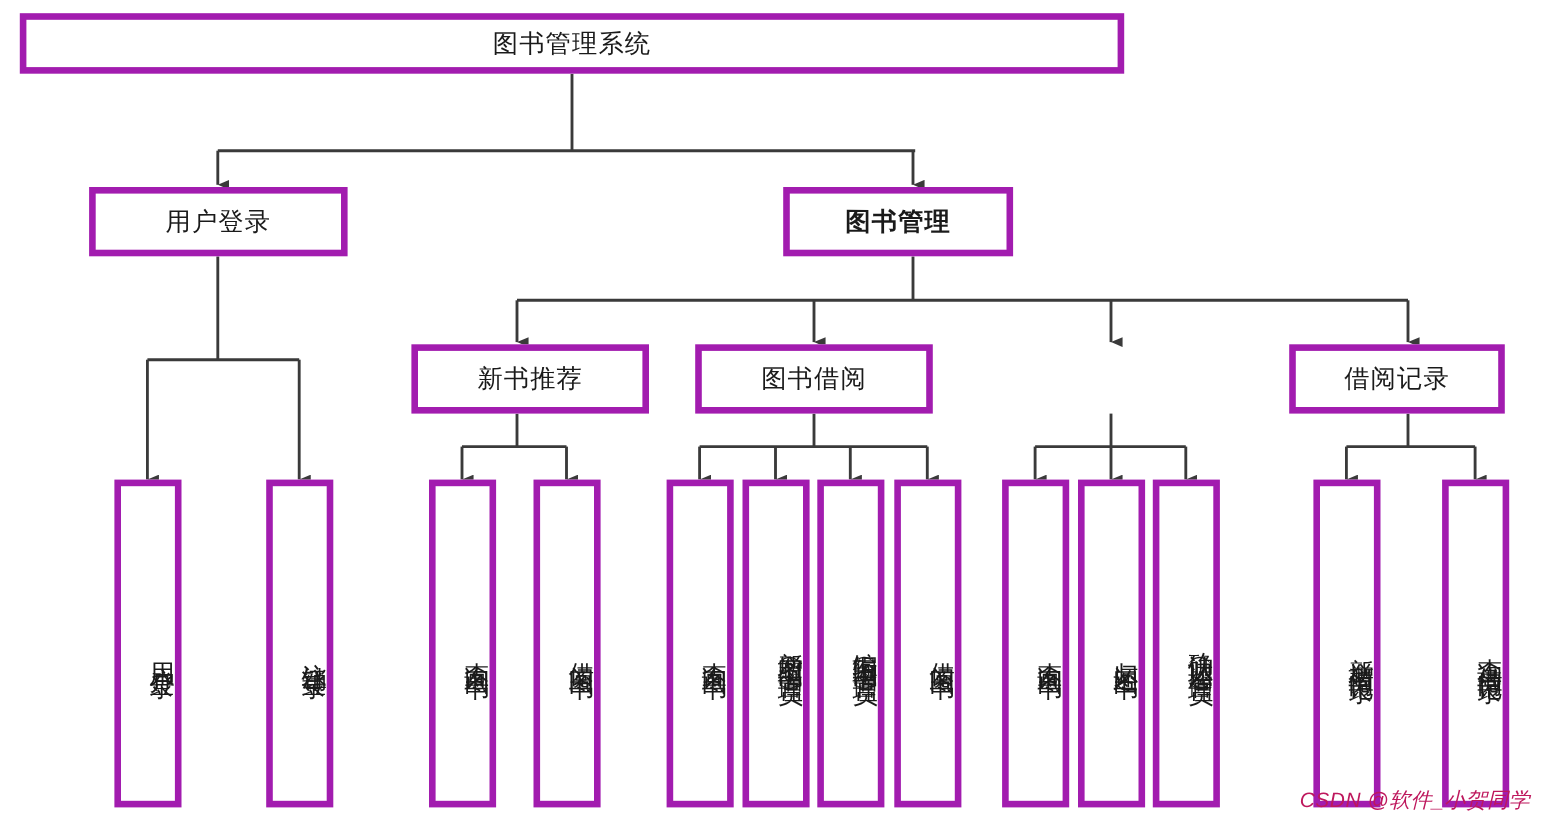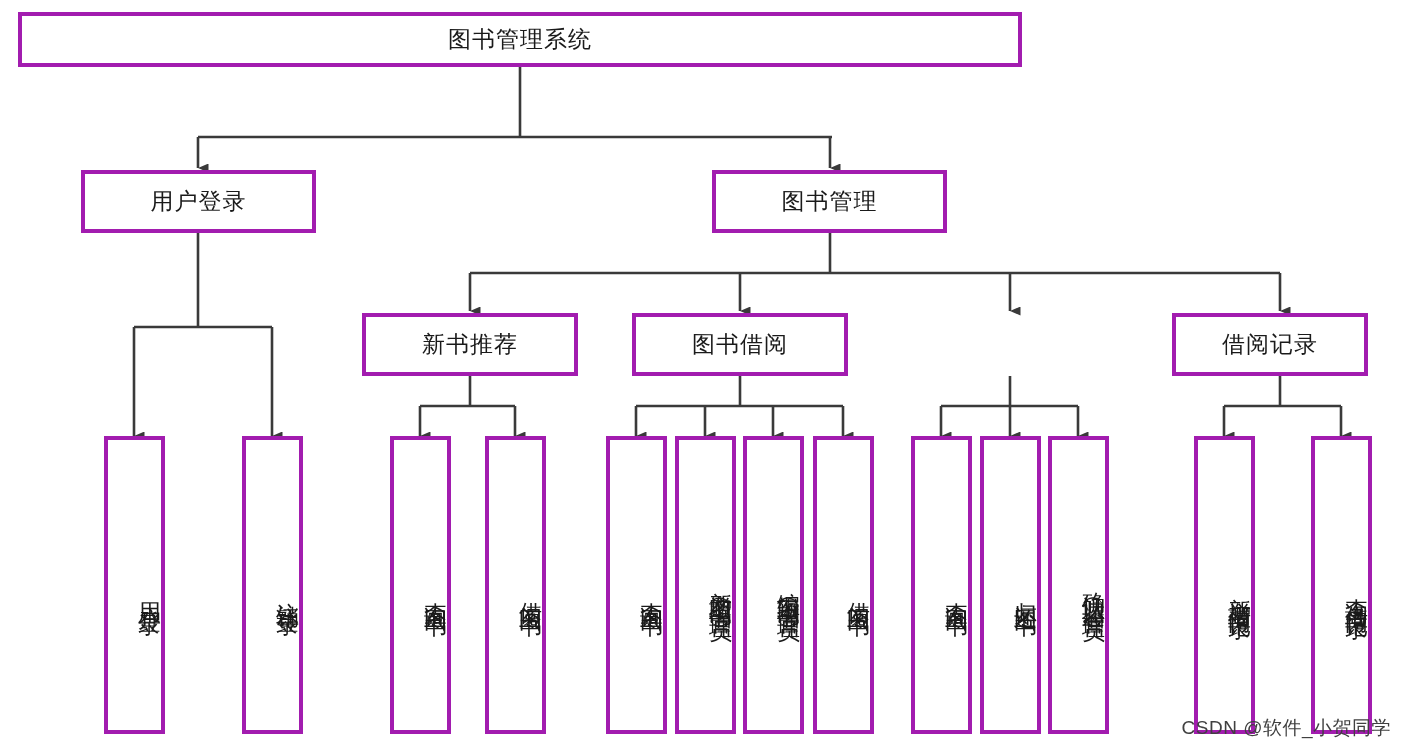--- a/index.html
+++ b/index.html
@@ -22,21 +22,21 @@
     left: 0;
     top: 0;
     width: 1405px;
     height: 747px;
     pointer-events: none;
   }
   .node {
     position: absolute;
     box-sizing: border-box;
     background: #ffffff;
-    border: 4px solid #a21caf;
+    border: 6px solid #a21caf;
     display: flex;
     align-items: center;
     justify-content: center;
     color: #1a1a1a;
     text-align: center;
   }
   .node-h {
     font-size: 23px;
     letter-spacing: 1px;
     white-space: nowrap;
@@ -54,23 +54,24 @@
   .node-v > span {
     writing-mode: vertical-rl;
     text-orientation: upright;
     letter-spacing: 4px;
   }
   #watermark {
     position: absolute;
     right: 14px;
     bottom: 6px;
     font-size: 19px;
-    color: #404040;
+    color: #be185d;
     white-space: nowrap;
     letter-spacing: 0.5px;
+    font-style: italic;
   }
 </style>
 </head>
 <body>
 
 <div id="canvas">
 
   <svg id="wires" viewBox="0 0 1405 747" xmlns="http://www.w3.org/2000/svg">
     <defs>
       <marker id="arw" markerWidth="9" markerHeight="11" refX="4.5" refY="10.5" orient="auto" markerUnits="userSpaceOnUse">
@@ -117,23 +118,23 @@
       <path d="M1280,376 L1280,406"></path>
       <path d="M1224,406 L1341,406"></path>
       <path d="M1224,406 L1224,436" marker-end="url(#arw)"></path>
       <path d="M1341,406 L1341,436" marker-end="url(#arw)"></path>
     </g>
   </svg>
 
   <div class="node node-h" style="left:18px; top:12px; width:1004px; height:55px;">图书管理系统</div>
 
   <div class="node node-h" style="left:81px; top:170px; width:235px; height:63px;">用户登录</div>
-  <div class="node node-h" style="left:712px; top:170px; width:235px; height:63px;">图书管理</div>
+  <div class="node node-h" style="left:712px; top:170px; width:209px; height:63px;font-weight:bold;">图书管理</div>
 
-  <div class="node node-h" style="left:362px; top:313px; width:216px; height:63px;">新书推荐</div>
+  <div class="node node-h" style="left:374px; top:313px; width:216px; height:63px;">新书推荐</div>
   <div class="node node-h" style="left:632px; top:313px; width:216px; height:63px;">图书借阅</div>
   <div class="node node-h" style="left:1172px; top:313px; width:196px; height:63px;">借阅记录</div>
 
   <div class="node node-v" style="left:104px; top:436px; width:61px; height:298px;">
     <span>用户登录</span>
   </div>
   <div class="node node-v" style="left:242px; top:436px; width:61px; height:298px;">
     <span>注销登录</span>
   </div>
 

